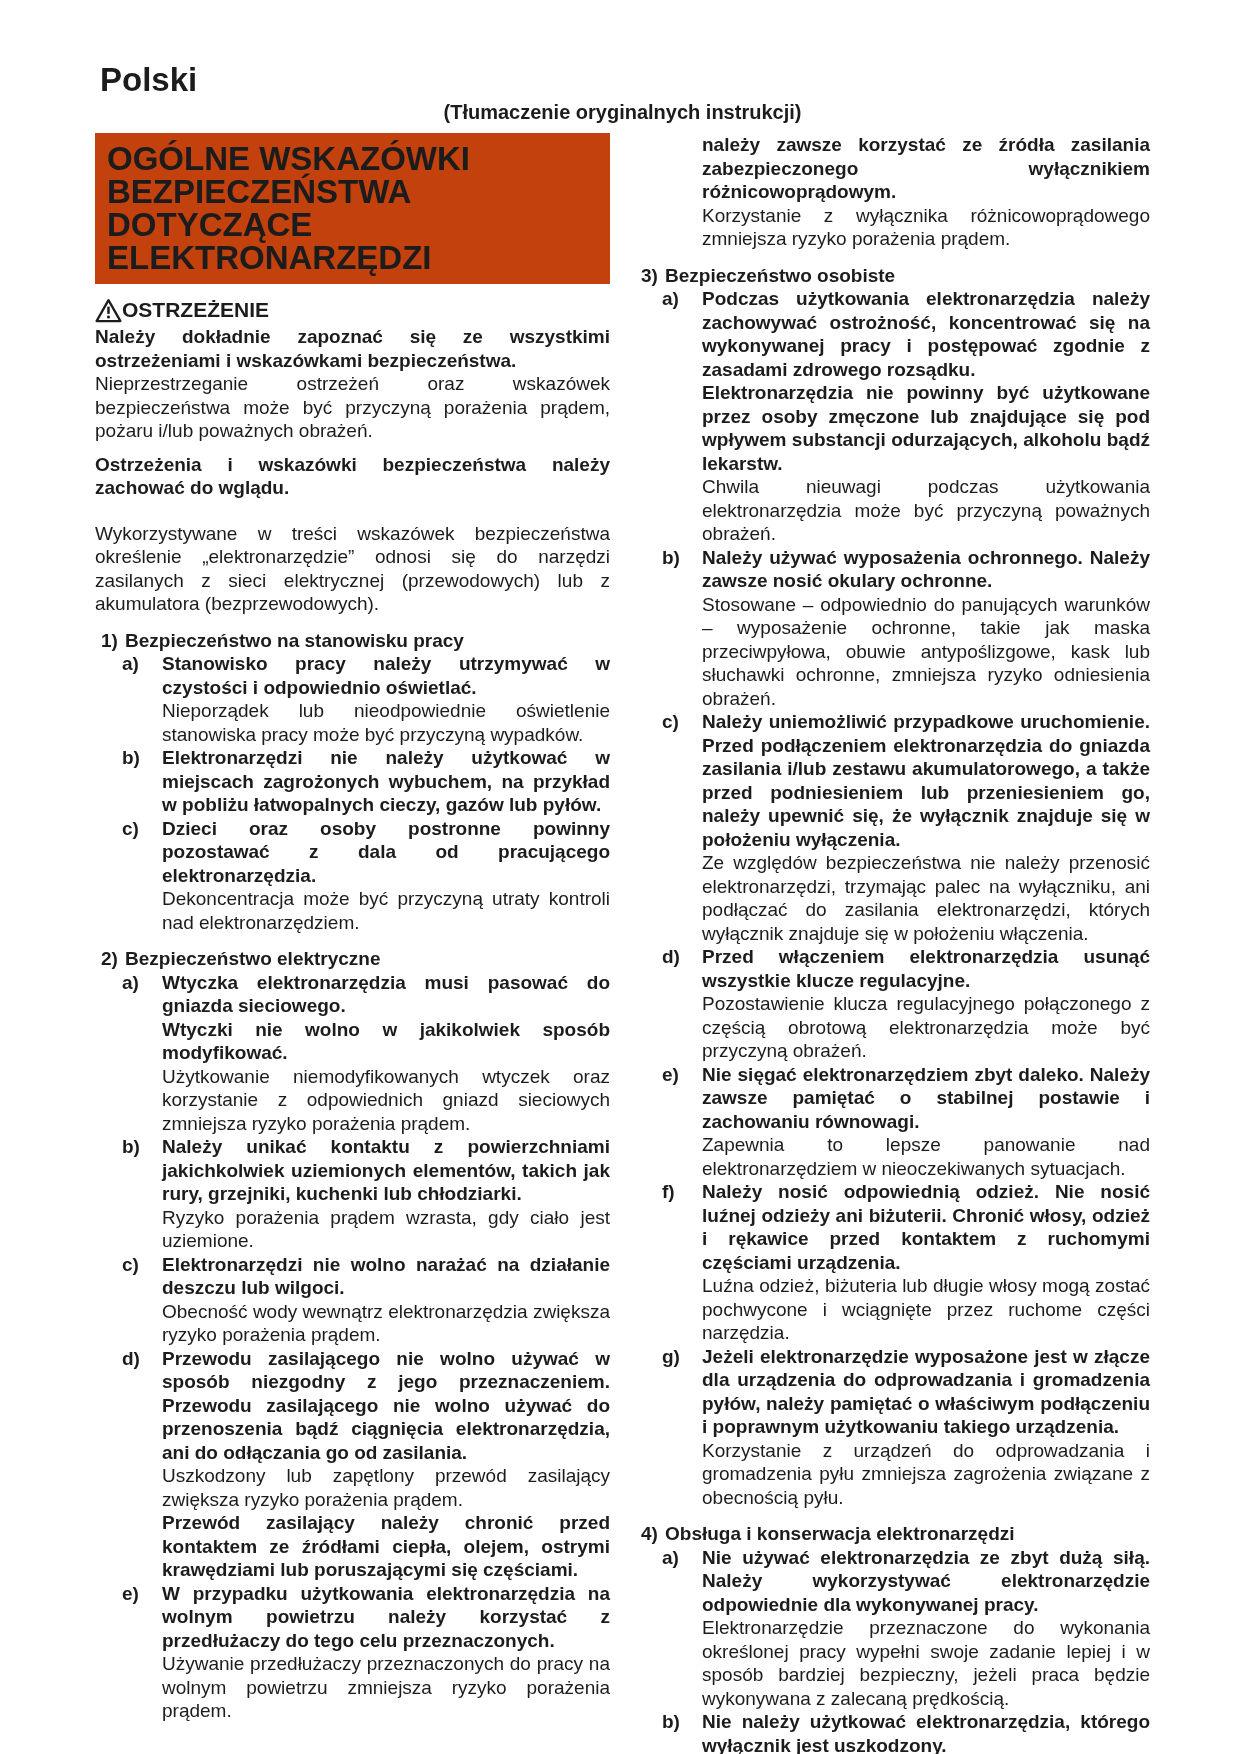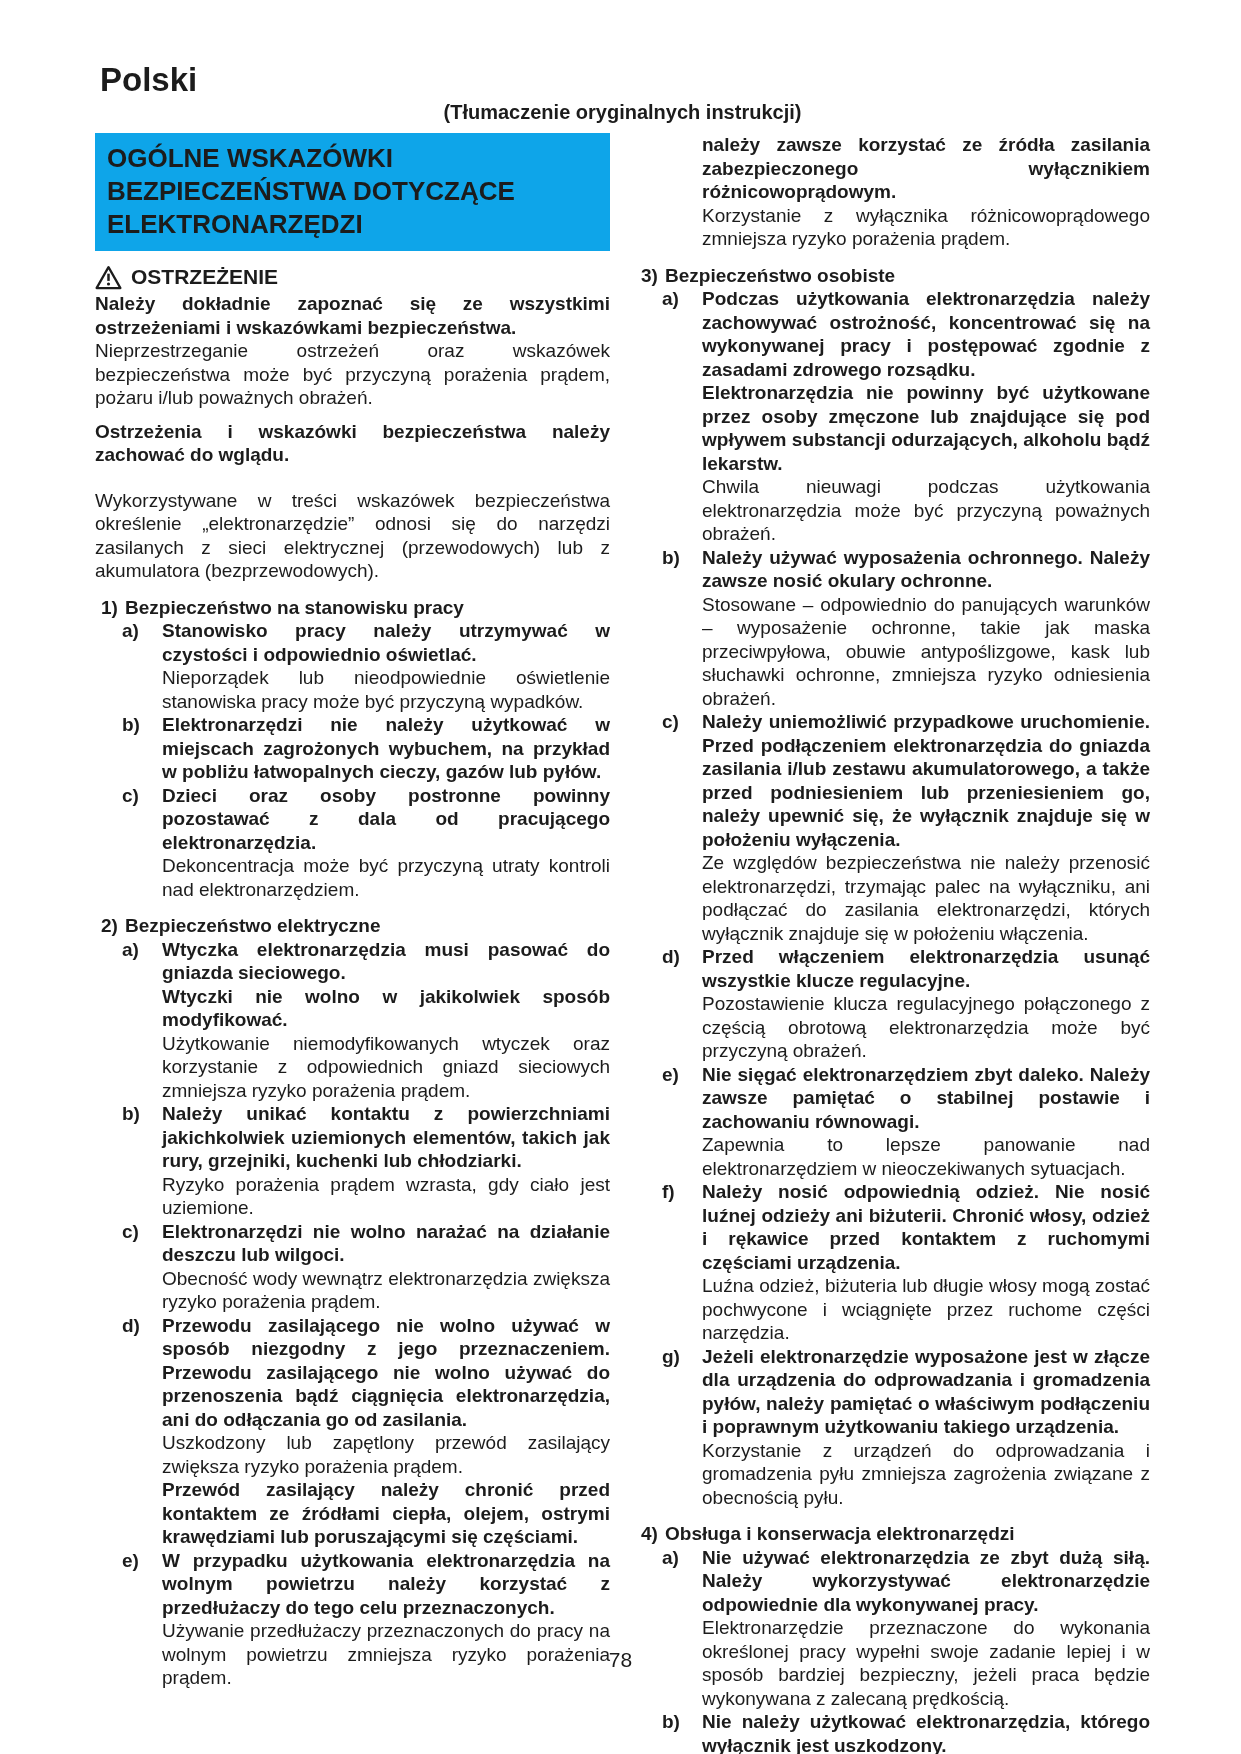--- a/index.html
+++ b/index.html
@@ -33,31 +33,30 @@
   .columns {
     display: flex;
     gap: 25px;
     margin-top: 9px;
     font-size: 19px;
     line-height: 23.5px;
   }
   .col { flex: 1 1 0; min-width: 0; }
 
   .title-box {
-    background: #0ea5e9;
+    background: #c2410c;
     padding: 9px 12px 10px 12px;
-    font-size: 26px;
+    font-size: 33px;
     font-weight: 700;
     line-height: 33px;
     margin-bottom: 13px;
   }
   .warning-head {
     display: flex;
     align-items: center;
-    gap: 9px;
     font-size: 21px;
     font-weight: 700;
     line-height: 26px;
     margin-bottom: 2px;
   }
   .warning-head svg { display: block; }
 
   p.para { margin: 0; text-align: justify; }
   p.para.bold { font-weight: 700; }
   p.para.italic { }
@@ -255,14 +254,13 @@
         </div>
         <div class="item">
           <span class="letter">b)</span>
           <div class="body">
             <p class="para bold">Nie należy użytkować elektronarzędzia, którego wyłącznik jest uszkodzony.</p>
           </div>
         </div>
       </div>
   </div>
 
-  <div class="page-footer">78</div>
 </div>
 
 </body></html>

